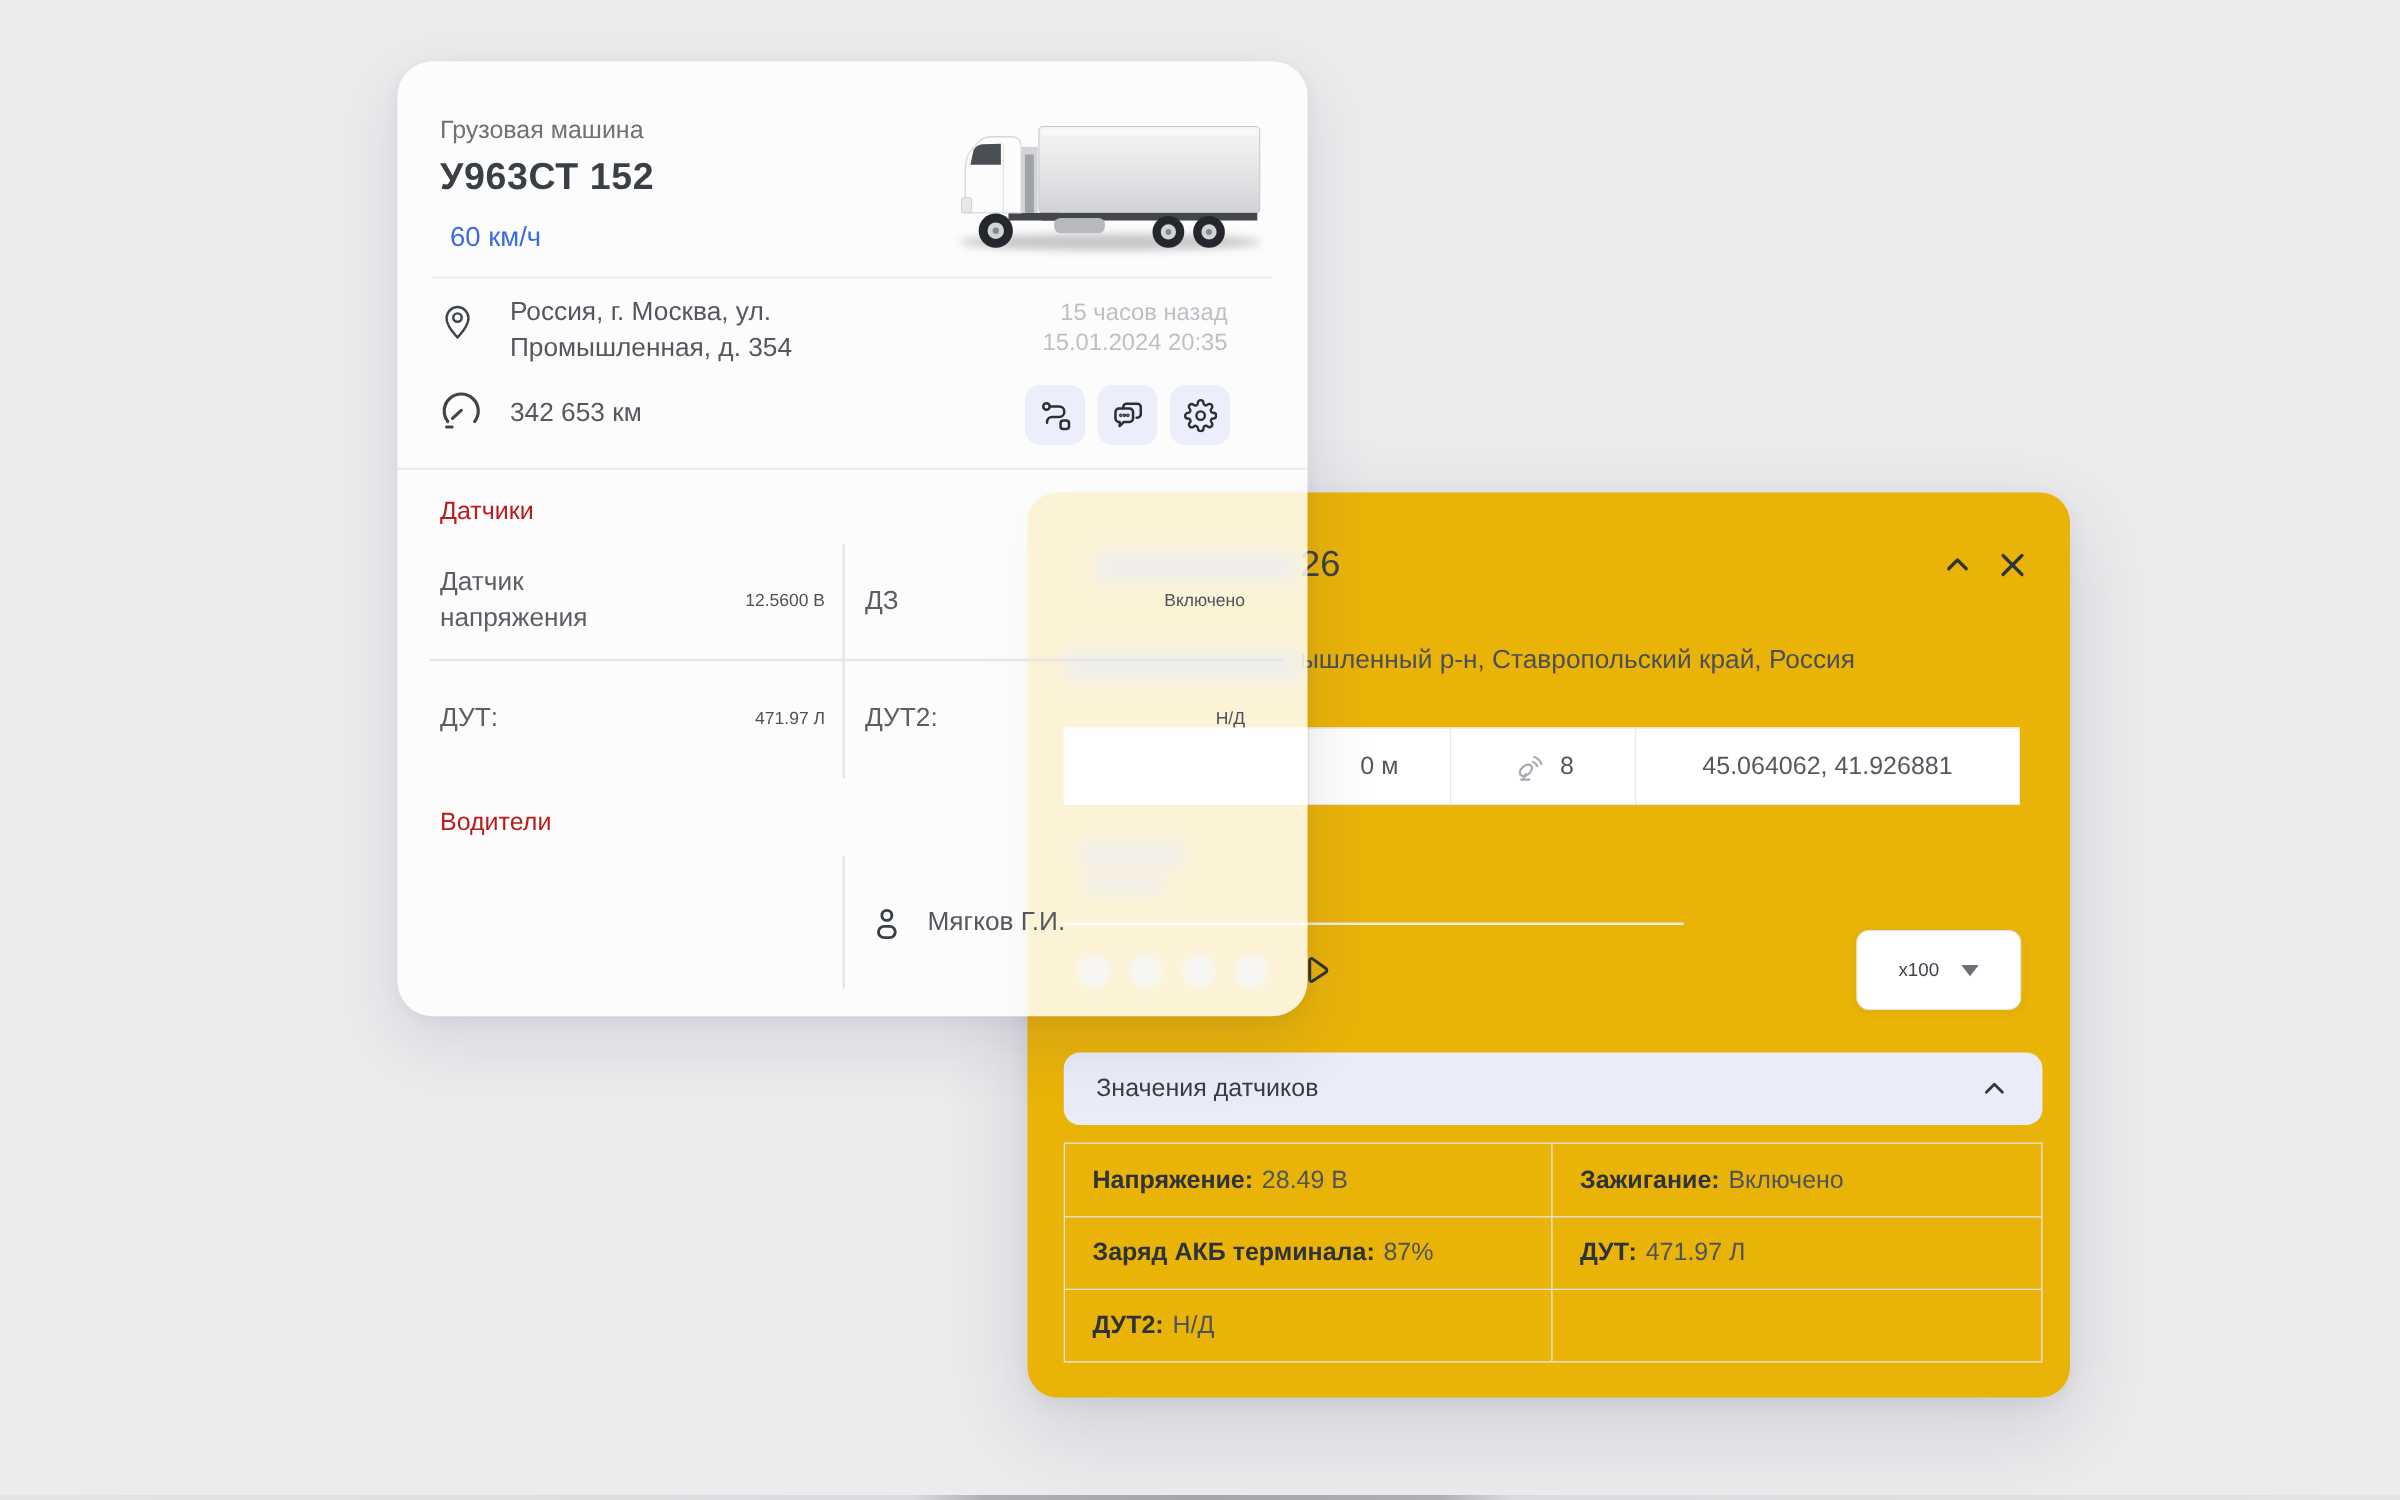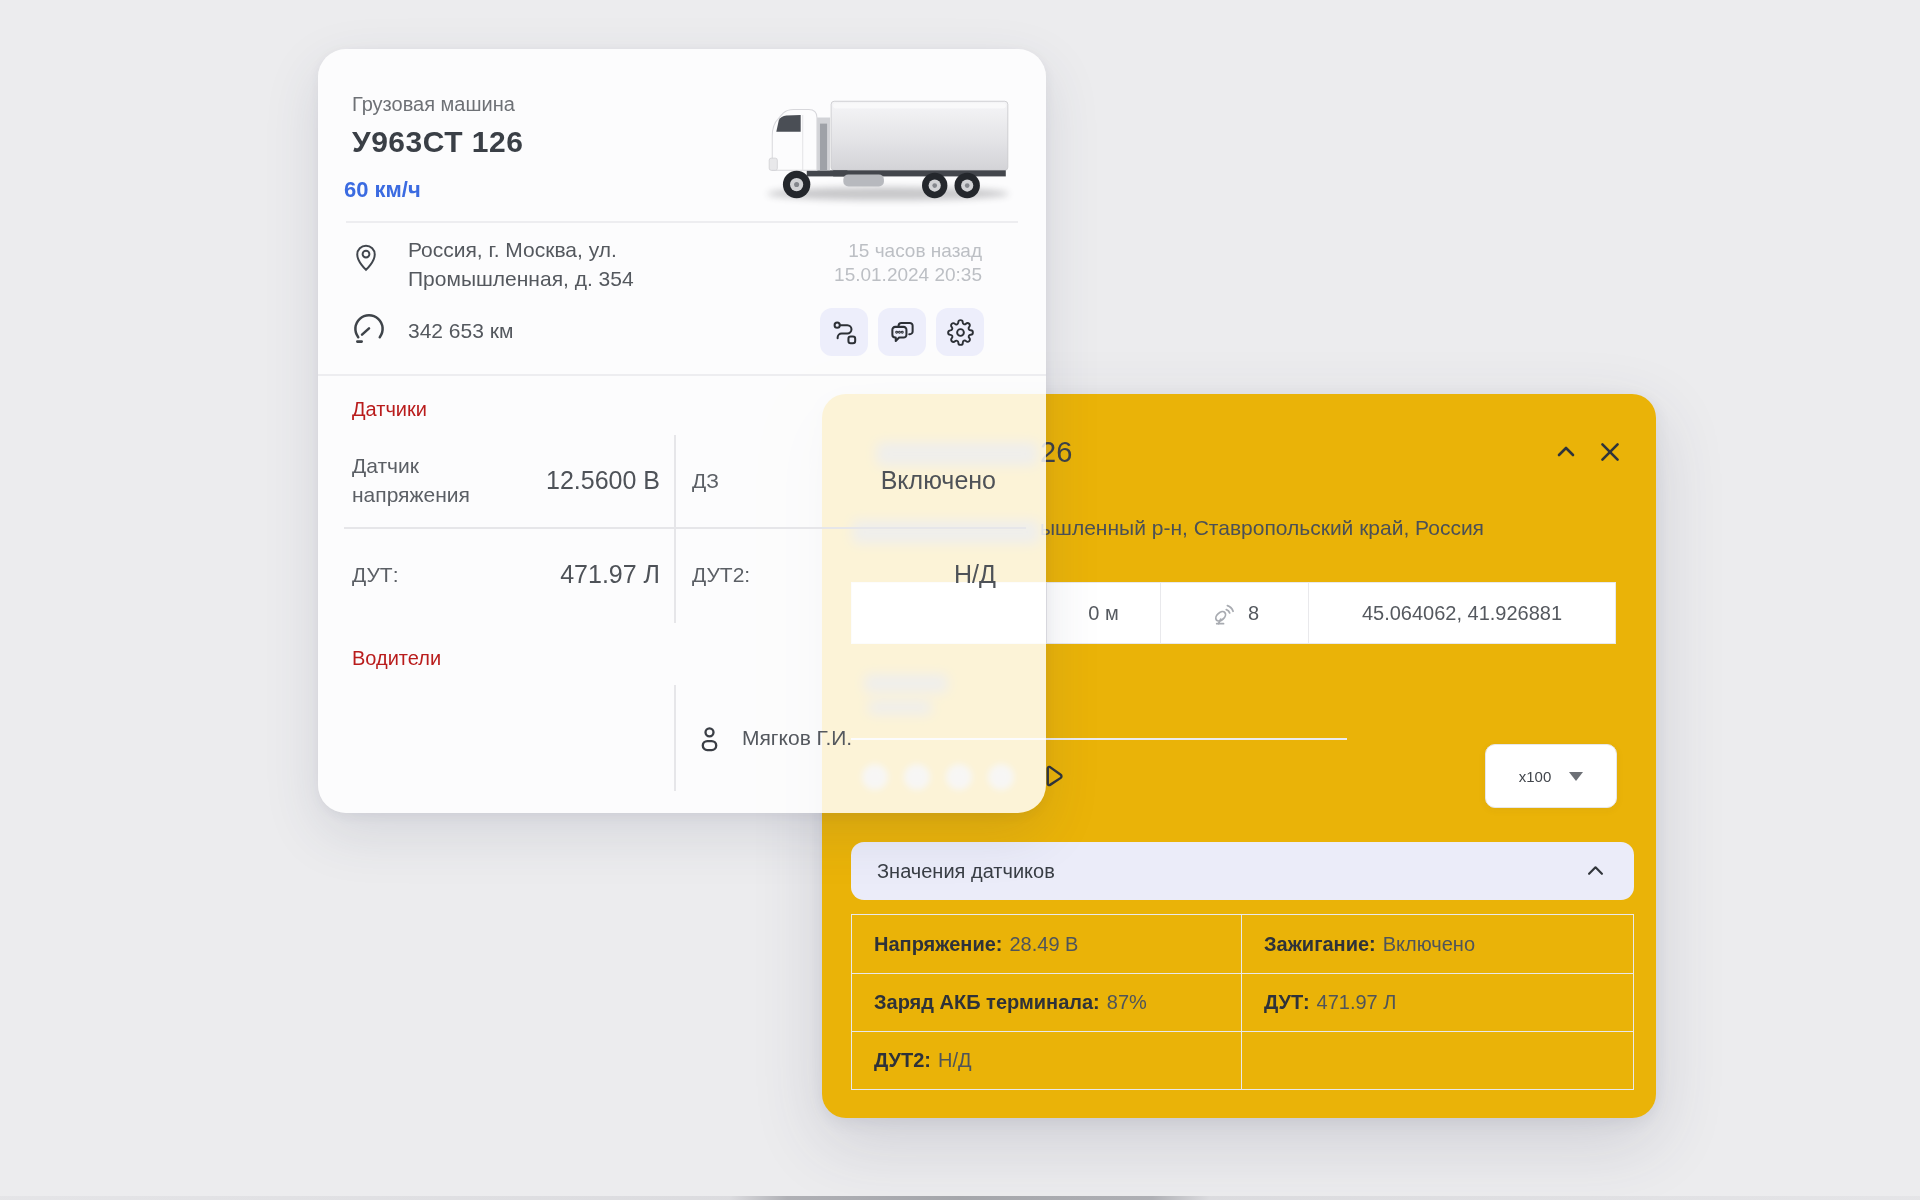--- a/index.html
+++ b/index.html
@@ -41,38 +41,38 @@
   .rc-td{height:58px;display:flex;align-items:center;padding-left:22px;box-sizing:border-box;font-size:20px;color:#4f545a;}
   .rc-td b{color:#2e3239;font-weight:700;margin-right:7px;}
   .rc-td.colr{border-left:1.5px solid #e8e8eb;}
   .rc-td.rowb{border-top:1.5px solid #e8e8eb;}
 
   
   .left-card{left:318px;top:49px;width:728px;height:764px;background:rgba(255,255,255,.84);
     border-radius:28px;box-shadow:0 20px 55px rgba(55,58,90,.13), 0 3px 12px rgba(55,58,90,.06);}
   .lc-type{position:absolute;left:34px;top:44px;font-size:20px;color:#6e7176;}
   .lc-plate{position:absolute;left:34px;top:76px;font-size:30px;font-weight:600;color:#3a3f46;letter-spacing:.5px;}
-  .lc-speed{position:absolute;left:26px;top:128px;font-size:22px;font-weight:700;}
+  .lc-speed{position:absolute;left:42px;top:128px;font-size:22px;font-weight:400;}
   .truck{position:absolute;right:26px;top:42px;}
   .hr1{position:absolute;left:28px;top:172px;width:672px;height:1.5px;background:#ededf0;}
   .hr2{position:absolute;left:0;top:325px;width:728px;height:1.5px;background:#ededf0;}
   .pin-wrap{position:absolute;left:34px;top:192px;}
   .lc-address{position:absolute;left:90px;top:186px;font-size:21px;line-height:29px;color:#54585e;}
   .lc-time{position:absolute;right:64px;top:190px;text-align:right;font-size:19px;line-height:24px;color:#bcbfc4;}
   .gauge-wrap{position:absolute;left:32px;top:260px;}
   .lc-odo{position:absolute;left:90px;top:270px;font-size:21px;color:#54585e;}
   .act-btn{position:absolute;top:259px;width:48px;height:48px;border-radius:12px;background:#edeefb;
     display:flex;align-items:center;justify-content:center;cursor:pointer;}
   .act1{left:502px;} .act2{left:560px;} .act3{left:618px;}
   .sec-label{position:absolute;font-size:20px;color:#b91c1c;}
   .lbl-sensors{left:34px;top:349px;}
   .lbl-drivers{left:34px;top:598px;}
   .sensor-cell{position:absolute;display:flex;justify-content:space-between;align-items:center;gap:10px;}
   .sensor-cell .slabel{font-size:21px;color:#5b5f65;line-height:29px;max-width:150px;}
-  .sensor-cell .svalue{font-size:25px;color:#4e5258;white-space:nowrap;}
+  .sensor-cell .svalue{font-size:14px;color:#4e5258;white-space:nowrap;}
   .sc-r1c1{left:34px;top:384px;width:308px;height:94px;gap:21px;}
   .sc-r1c2{left:374px;top:384px;width:304px;height:94px;}
   .sc-r2c1{left:34px;top:479px;width:308px;height:92px;}
   .sc-r2c2{left:374px;top:479px;width:304px;height:92px;}
   .vdiv{position:absolute;width:1.5px;background:#e6e6e9;}
   .vdiv-sens{left:356px;top:386px;height:188px;}
   .vdiv-drv{left:356px;top:636px;height:106px;}
   .hdiv-sens{position:absolute;left:26px;top:478px;width:682px;height:1.5px;background:#e6e6e9;}
   .driver{position:absolute;top:636px;height:106px;display:flex;align-items:center;gap:17px;}
   .drv1{left:40px;} .drv2{left:376px;}
@@ -188,21 +188,21 @@
       <div class="rc-td colr rowb">
         <b></b>
           <span></span>
       </div>
     </div>
   </div>
 
   <div class="card left-card">
 
     <div class="lc-type">Грузовая машина</div>
-    <div class="lc-plate">У963СТ 126</div>
+    <div class="lc-plate">У963СТ 152</div>
     <div class="lc-speed" style="color:#3b6be1">60 км/ч</div>
 
     <div class="truck">
       <svg width="264" height="116" viewBox="0 0 260 114">
         <defs>
           <linearGradient id="tg" x1="0" y1="0" x2="0" y2="1">
             <stop offset="0" stop-color="#f5f5f7"></stop>
               <stop offset="0.55" stop-color="#e4e4e7"></stop>
               <stop offset="1" stop-color="#d3d3d7"></stop>
           </linearGradient>

